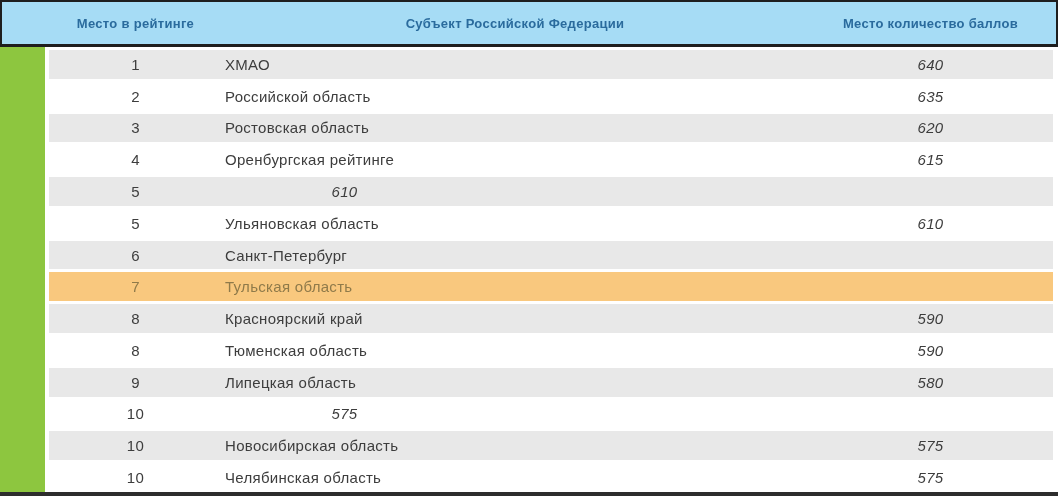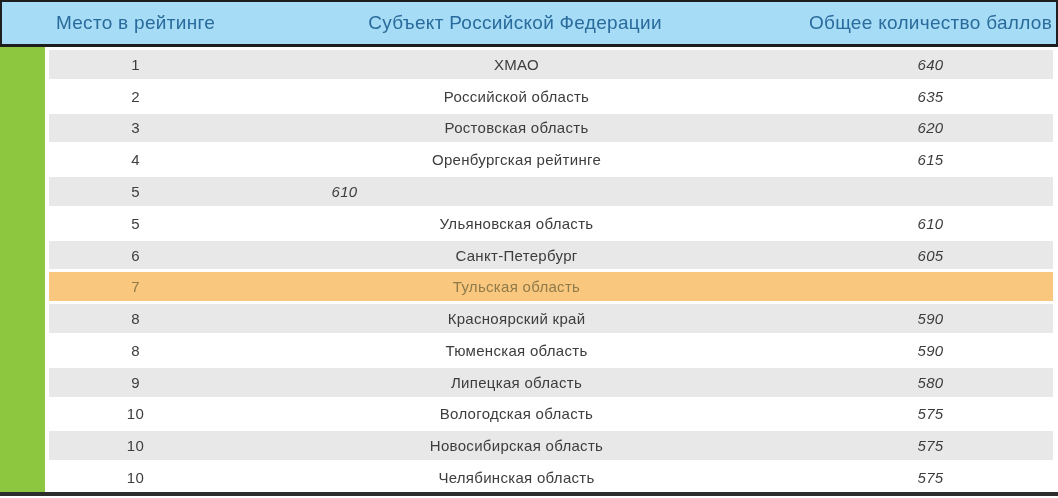--- a/index.html
+++ b/index.html
@@ -29,22 +29,22 @@
     background:var(--header-bg);
     border-top:2px solid var(--border-dark);
     border-left:2px solid var(--border-dark);
     border-right:2px solid var(--border-dark);
     border-bottom:3px solid var(--border-dark);
     display:flex;align-items:center;
   }
   .header-spacer{width:47px;flex:0 0 auto;}
   .hcell{
     color:var(--header-text);
-    font-weight:normal;
-    font-size:19px;
+    font-weight:bold;
+    font-size:13px;
     letter-spacing:0.3px;
     text-align:center;
     white-space:nowrap;
   }
   .hcell.c1{width:173px;}
   .hcell.c2{width:586px;}
   .hcell.c3{width:245px;}
   
   .table-body{
     display:flex;
@@ -66,38 +66,38 @@
     display:flex;align-items:center;
     font-size:15px;
     letter-spacing:0.3px;
     color:var(--body-text);
   }
   .row.gray{background:var(--row-gray);}
   .row.white{background:var(--row-white);}
   .row.highlight{background:var(--highlight-bg);color:var(--highlight-text);}
   .cell{white-space:nowrap;}
   .cell.rank{width:173px;text-align:center;}
-  .cell.region{width:586px;text-align:center;padding-left:3px;}
+  .cell.region{width:586px;text-align:left;padding-left:3px;}
   .cell.score{width:245px;text-align:center;font-style:italic;}
   
   .bottom-border{
     width:1058px;height:4px;
     background:var(--border-bottom);
   }
 </style>
 </head>
 <body>
 
 <div class="page">
 
   <div class="table-header">
     <div class="header-spacer"></div>
     <div class="hcell c1">Место в рейтинге</div>
     <div class="hcell c2">Субъект Российской Федерации</div>
-    <div class="hcell c3">Общее количество баллов</div>
+    <div class="hcell c3">Место количество баллов</div>
   </div>
 
   <div class="table-body">
     <div class="green-bar"></div>
     <div class="bar-gap"></div>
     <div class="rows">
   <div class="row gray">
     <div class="cell rank">1</div>
     <div class="cell region">ХМАО</div>
     <div class="cell score">640</div>
@@ -128,21 +128,20 @@
 
   <div class="row white">
     <div class="cell rank">5</div>
     <div class="cell region">Ульяновская область</div>
     <div class="cell score">610</div>
   </div>
 
   <div class="row gray">
     <div class="cell rank">6</div>
     <div class="cell region">Санкт-Петербург</div>
-    <div class="cell score">605</div>
   </div>
 
   <div class="row highlight">
     <div class="cell rank">7</div>
     <div class="cell region">Тульская область</div>
   </div>
 
   <div class="row gray">
     <div class="cell rank">8</div>
     <div class="cell region">Красноярский край</div>
@@ -156,21 +155,20 @@
   </div>
 
   <div class="row gray">
     <div class="cell rank">9</div>
     <div class="cell region">Липецкая область</div>
     <div class="cell score">580</div>
   </div>
 
   <div class="row white">
     <div class="cell rank">10</div>
-    <div class="cell region">Вологодская область</div>
     <div class="cell score">575</div>
   </div>
 
   <div class="row gray">
     <div class="cell rank">10</div>
     <div class="cell region">Новосибирская область</div>
     <div class="cell score">575</div>
   </div>
 
   <div class="row white">

